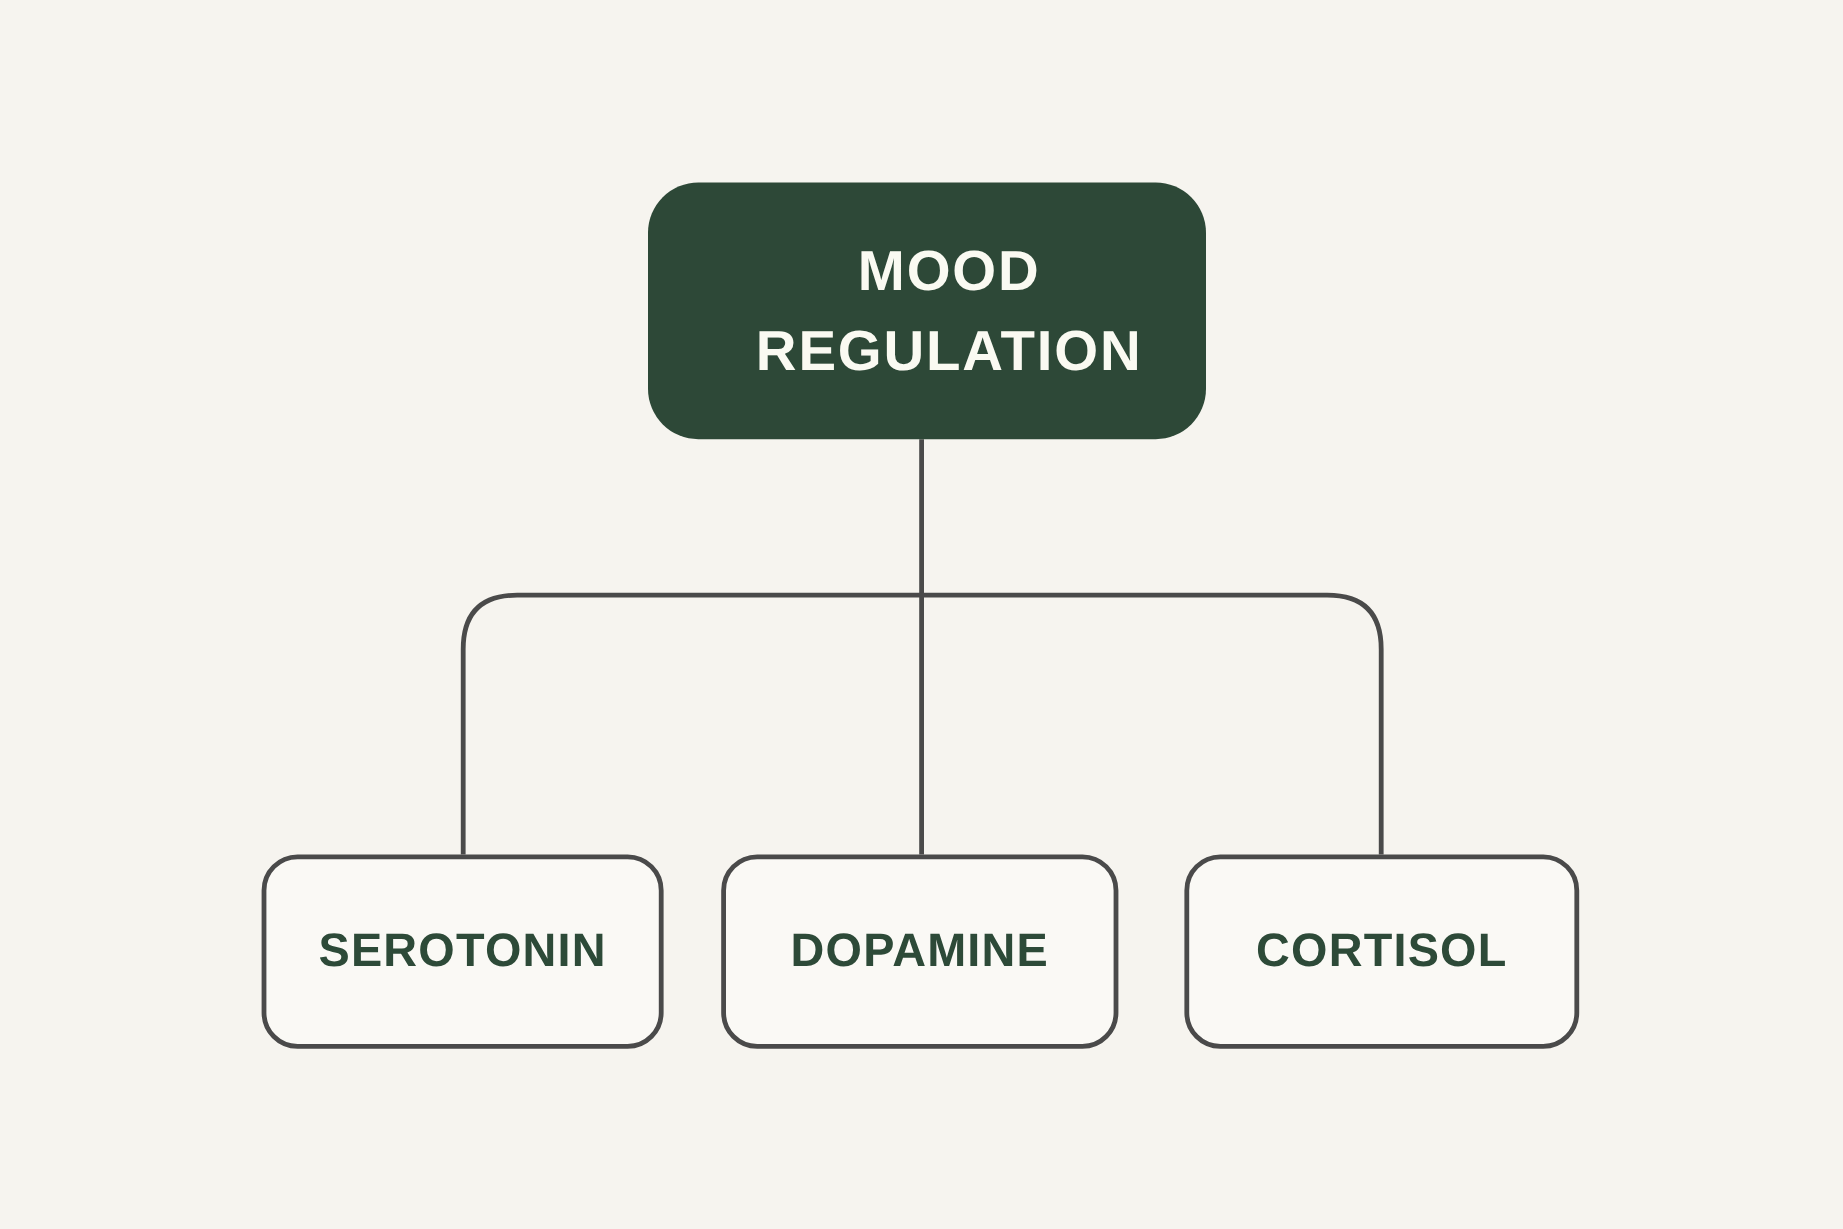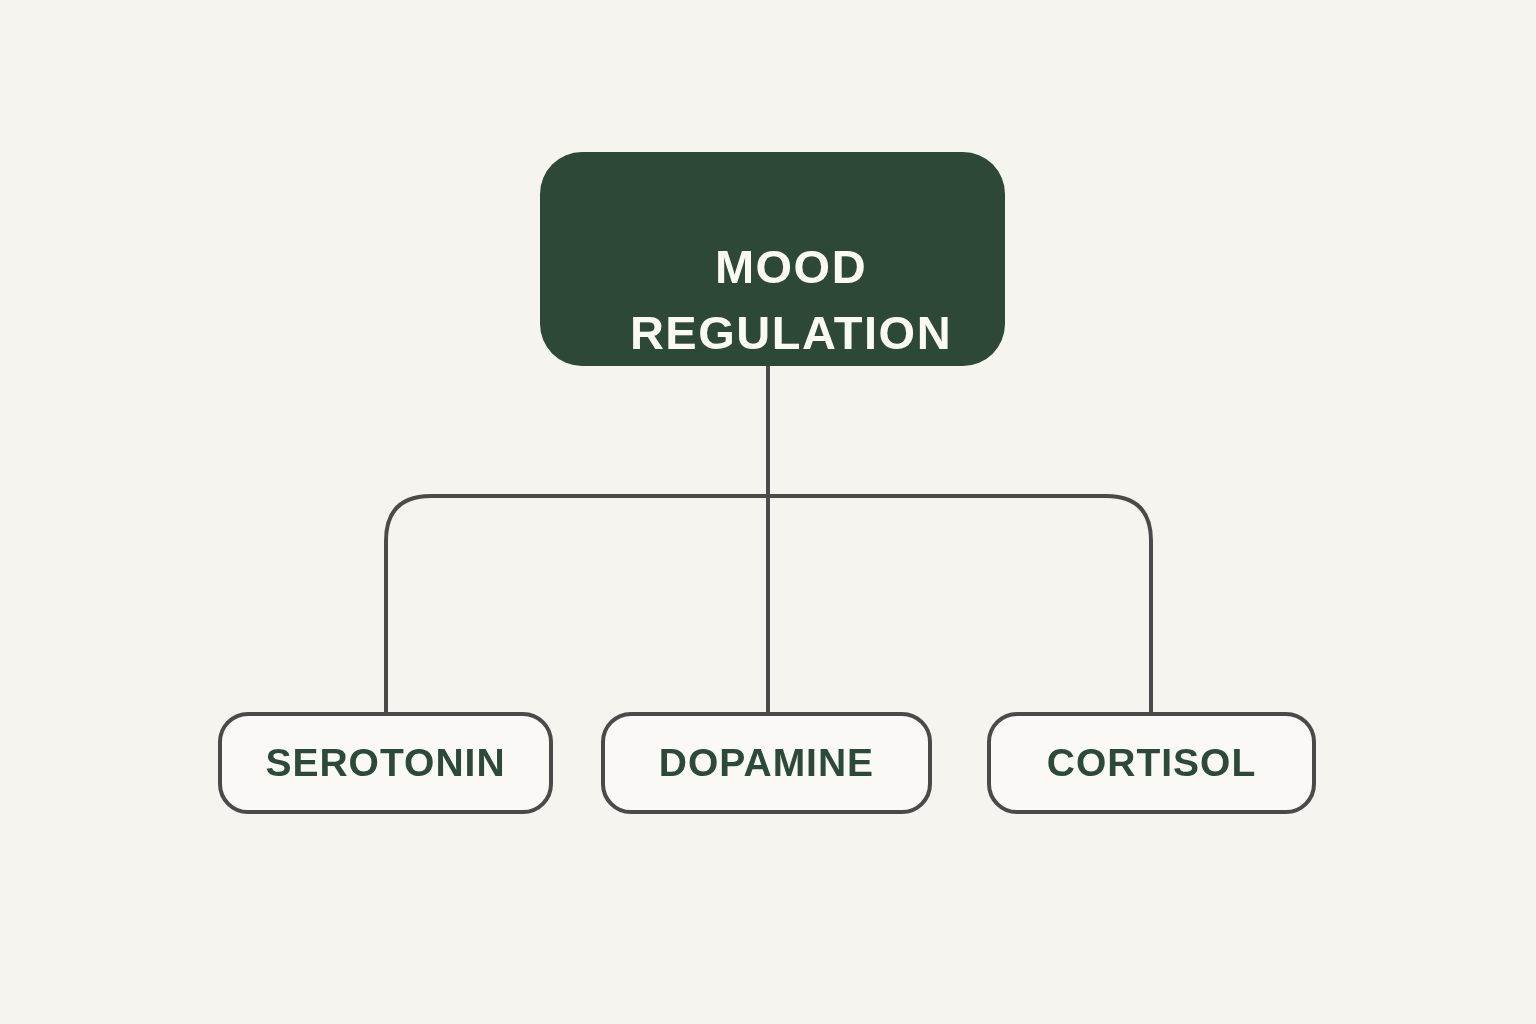--- a/index.html
+++ b/index.html
@@ -38,37 +38,37 @@
   }
   .root-node {
     position: absolute;
     left: 540px;
     top: 152px;
     width: 465px;
     height: 214px;
     background: var(--root-fill);
     border-radius: 42px;
     display: flex;
-    align-items: flex-end;
+    align-items: center;
     justify-content: center;
     padding-left: 37px;
   }
   .root-label {
     color: var(--root-text);
     font-size: 47px;
     font-weight: bold;
     letter-spacing: 1.5px;
     text-align: center;
     line-height: 1.4;
     max-width: 400px;
   }
   .child-node {
     position: absolute;
     top: 712px;
-    height: 102px;
+    height: 162px;
     background: var(--node-fill);
     border: 4px solid var(--line);
     border-radius: 30px;
     display: flex;
     align-items: center;
     justify-content: center;
   }
   .child-label {
     color: var(--node-text);
     font-size: 39px;

